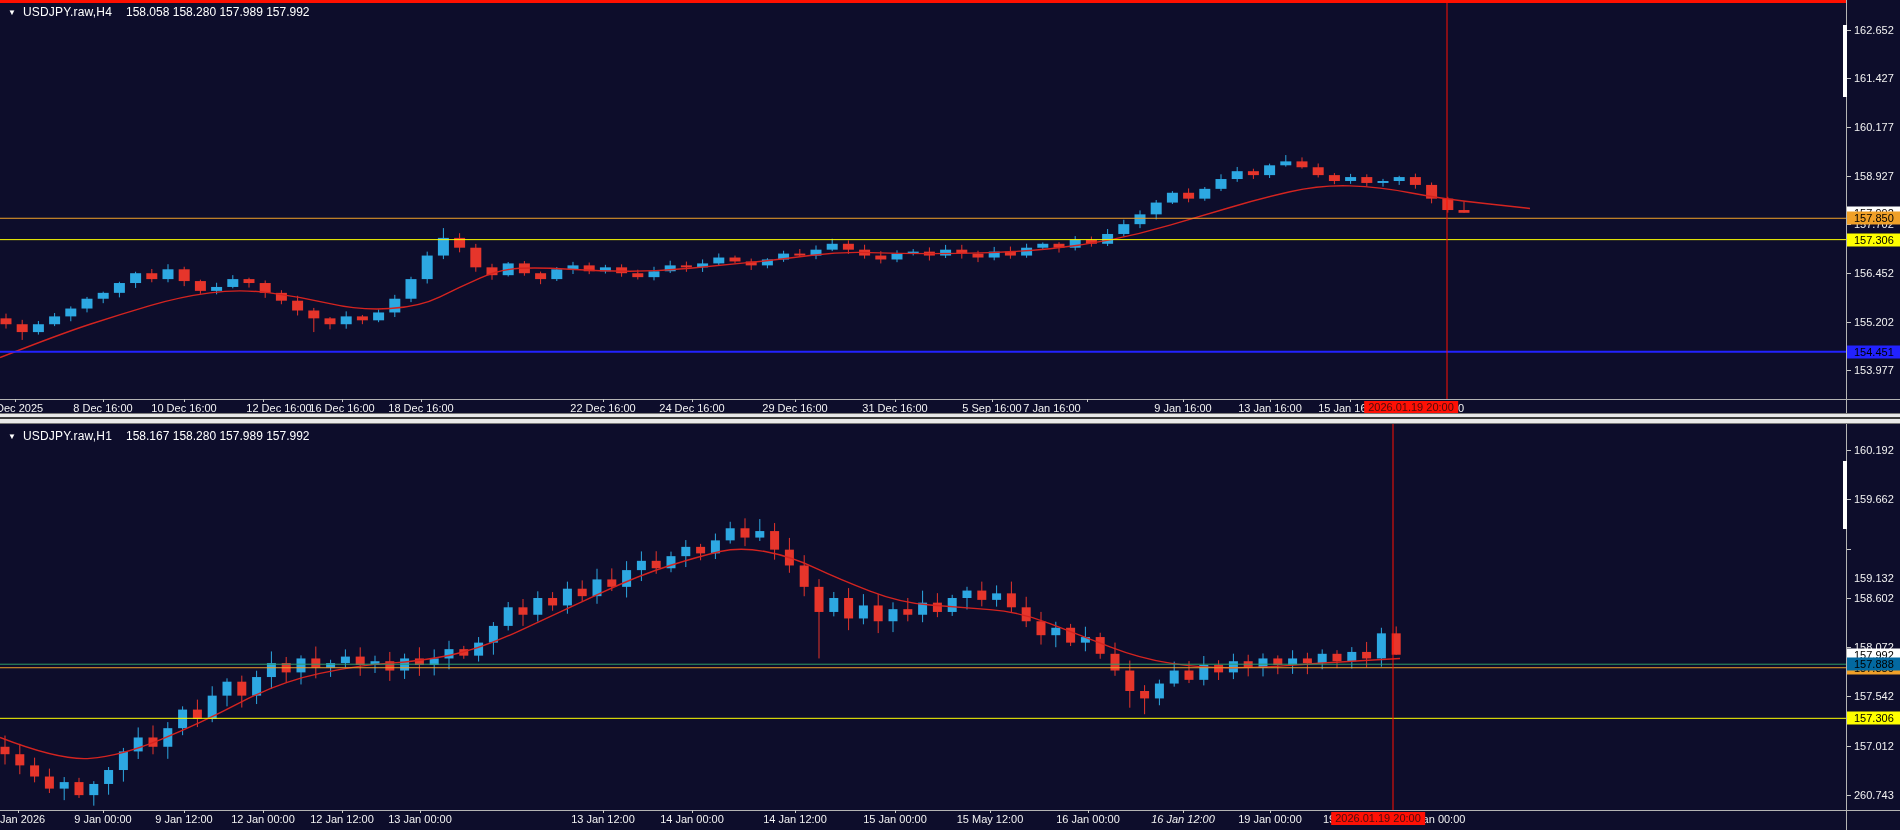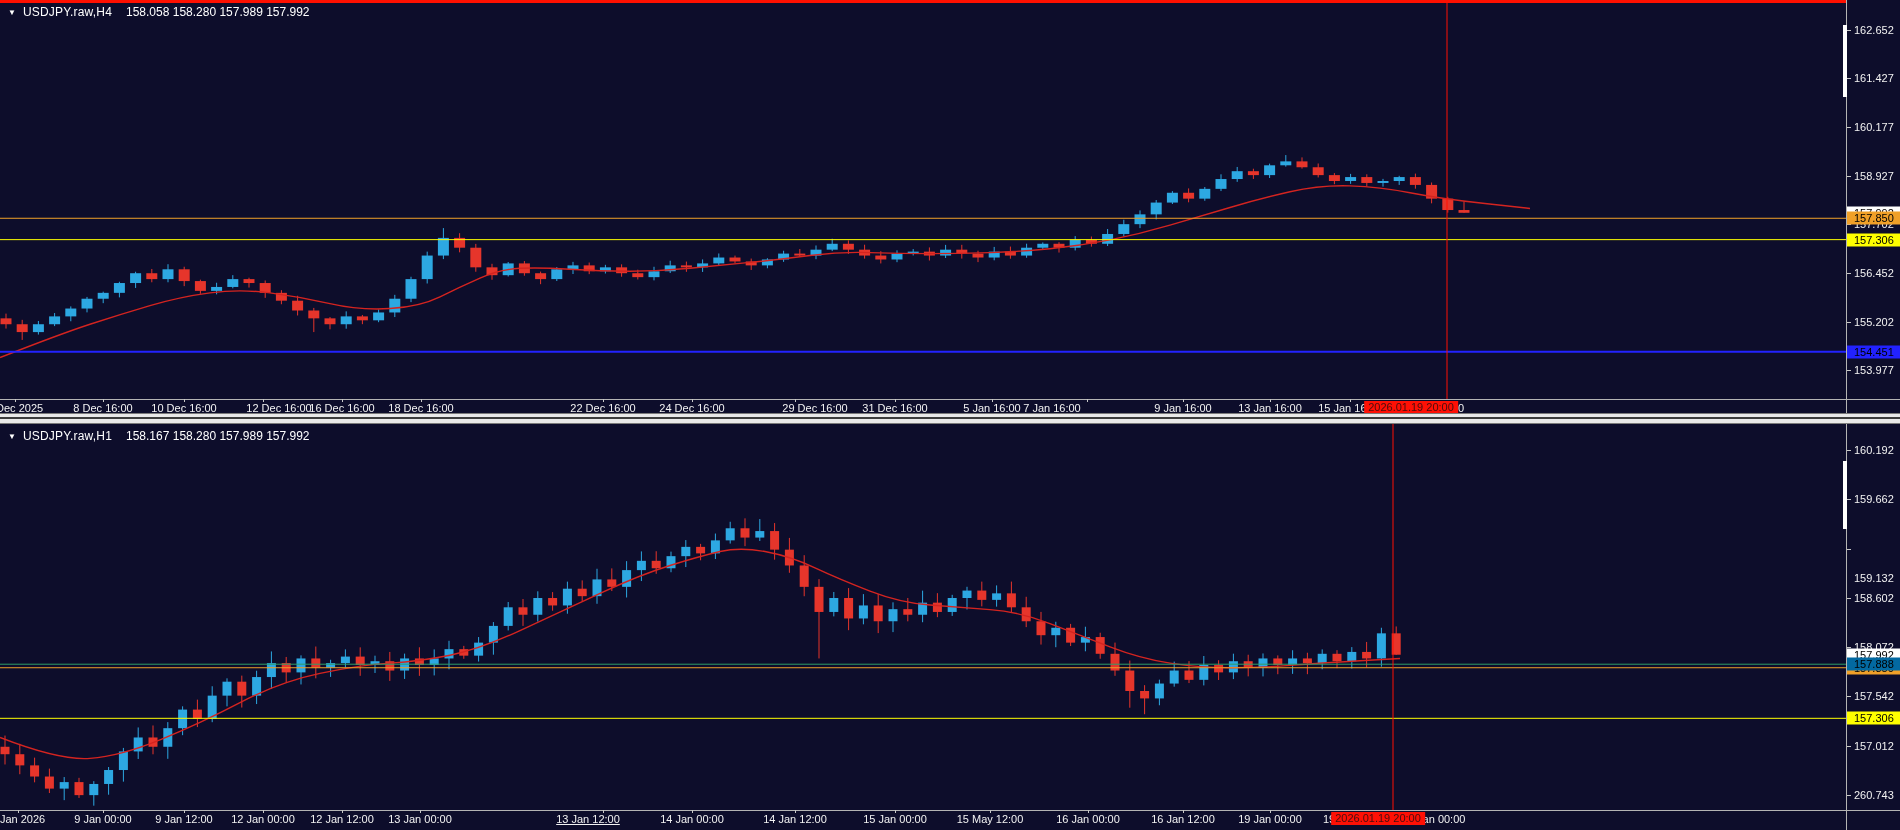--- a/index.html
+++ b/index.html
@@ -264,25 +264,25 @@
       <div class="xlabel" style="left: 263px; margin-left: 16px;">12 Dec 16:00</div>
       <div class="xdash" style="left: 342px;"></div>
       <div class="xlabel" style="left: 342px;">16 Dec 16:00</div>
       <div class="xdash" style="left: 421px;"></div>
       <div class="xlabel" style="left: 421px;">18 Dec 16:00</div>
       <div class="xdash" style="left: 603px;"></div>
       <div class="xlabel" style="left: 603px;">22 Dec 16:00</div>
       <div class="xdash" style="left: 692px;"></div>
       <div class="xlabel" style="left: 692px;">24 Dec 16:00</div>
       <div class="xdash" style="left: 795px;"></div>
-      <div class="xlabel" style="left: 795px; margin-left: 20px;">29 Dec 16:00</div>
+      <div class="xlabel" style="left: 795px;">29 Dec 16:00</div>
       <div class="xdash" style="left: 895px;"></div>
       <div class="xlabel" style="left: 895px;">31 Dec 16:00</div>
       <div class="xdash" style="left: 992px;"></div>
-      <div class="xlabel" style="left: 992px;">5 Jan 16:00</div>
+      <div class="xlabel" style="left: 992px;">5 Sep 16:00</div>
       <div class="xdash" style="left: 1087px;"></div>
       <div class="xlabel" style="left: 1052px;">7 Jan 16:00</div>
       <div class="xdash" style="left: 1183px;"></div>
       <div class="xlabel" style="left: 1183px;">9 Jan 16:00</div>
       <div class="xdash" style="left: 1270px;"></div>
       <div class="xlabel" style="left: 1270px;">13 Jan 16:00</div>
       <div class="xdash" style="left: 1350px;"></div>
       <div class="xlabel" style="left: 1350px;">15 Jan 16:00</div>
       <div class="xlabel" style="left: 1461px;">0</div>
       <div class="time-badge" style="left: 1411px;">2026.01.19 20:00</div>
@@ -528,33 +528,33 @@
       <div class="xlabel" style="left: 103px;">9 Jan 00:00</div>
       <div class="xdash" style="left: 184px;"></div>
       <div class="xlabel" style="left: 184px;">9 Jan 12:00</div>
       <div class="xdash" style="left: 263px;"></div>
       <div class="xlabel" style="left: 263px;">12 Jan 00:00</div>
       <div class="xdash" style="left: 342px;"></div>
       <div class="xlabel" style="left: 342px;">12 Jan 12:00</div>
       <div class="xdash" style="left: 420px;"></div>
       <div class="xlabel" style="left: 420px;">13 Jan 00:00</div>
       <div class="xdash" style="left: 603px;"></div>
-      <div class="xlabel" style="left: 588px; text-decoration: underline;">13 Jan 12:00</div>
+      <div class="xlabel" style="left: 603px;">13 Jan 12:00</div>
       <div class="xdash" style="left: 692px;"></div>
       <div class="xlabel" style="left: 692px;">14 Jan 00:00</div>
       <div class="xdash" style="left: 795px;"></div>
       <div class="xlabel" style="left: 795px;">14 Jan 12:00</div>
       <div class="xdash" style="left: 895px;"></div>
       <div class="xlabel" style="left: 895px;">15 Jan 00:00</div>
       <div class="xdash" style="left: 990px;"></div>
       <div class="xlabel" style="left: 990px;">15 May 12:00</div>
       <div class="xdash" style="left: 1088px;"></div>
       <div class="xlabel" style="left: 1088px;">16 Jan 00:00</div>
       <div class="xdash" style="left: 1183px;"></div>
-      <div class="xlabel" style="left: 1183px;">16 Jan 12:00</div>
+      <div class="xlabel" style="left: 1183px; font-style: italic;">16 Jan 12:00</div>
       <div class="xdash" style="left: 1270px;"></div>
       <div class="xlabel" style="left: 1270px;">19 Jan 00:00</div>
       <div class="xlabel" style="left: 1329px;">19</div>
       <div class="xlabel" style="left: 1444px;">an 00:00</div>
       <div class="time-badge" style="left: 1378px;">2026.01.19 20:00</div>
     </div>
   <div class="thumb" style="top:37px;height:68px;"></div>
   <div class="hborder" style="top:386px;"></div>
 </section>
 

